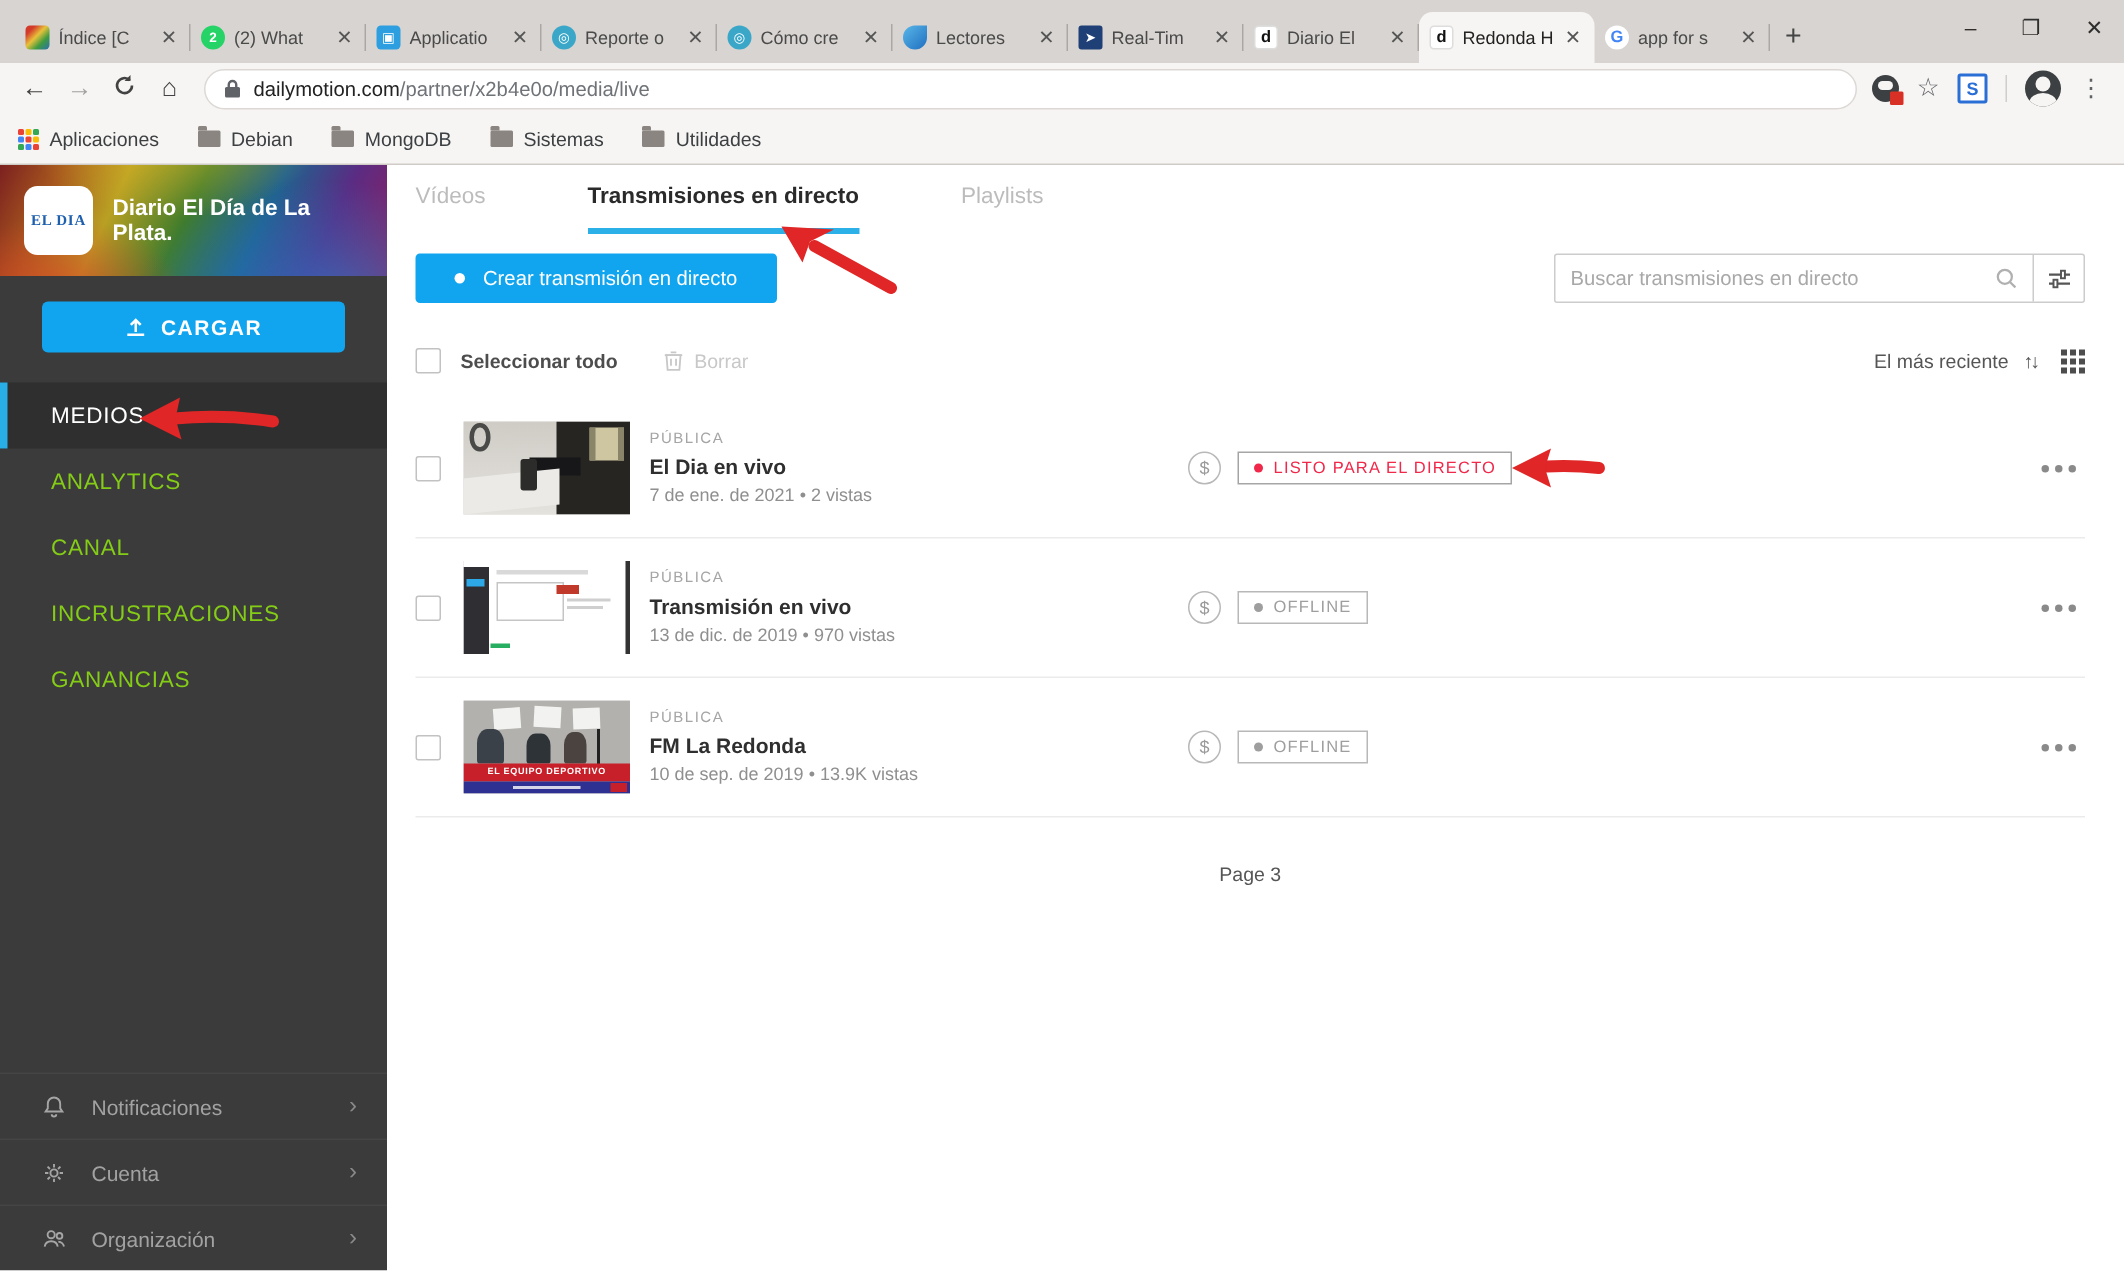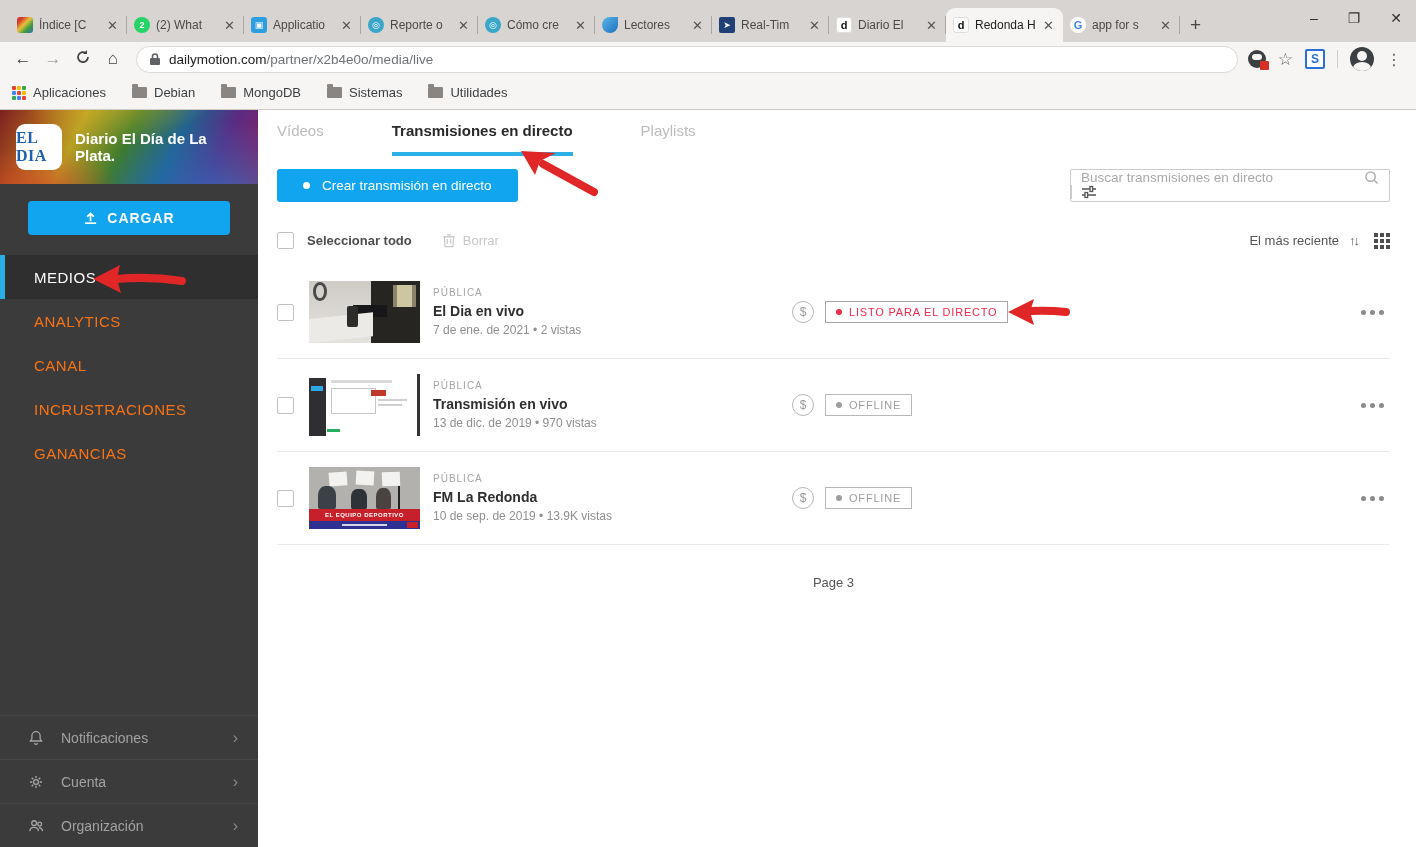--- a/index.html
+++ b/index.html
@@ -58,46 +58,46 @@
 
   .sidebar { width:258px; background:#3b3b3b; display:flex; flex-direction:column; flex-shrink:0; }
   .side-header { height:74px; flex-shrink:0; display:flex; align-items:center; gap:13px; padding:0 16px;
     background:
       radial-gradient(ellipse 140px 90px at 15% 120%, rgba(220,60,40,.75), transparent 60%),
       radial-gradient(ellipse 160px 100px at 45% -40%, rgba(230,190,40,.6), transparent 65%),
       radial-gradient(ellipse 200px 120px at 85% 120%, rgba(40,120,200,.7), transparent 65%),
       linear-gradient(115deg,#7c2020 0%,#a85a1e 15%,#b9a023 30%,#3f7c2c 48%,#20628f 66%,#5a2c83 82%,#8f2060 100%);
   }
   .side-logo { width:46px; height:46px; background:#fff; border-radius:9px; display:flex; align-items:center; justify-content:center; flex-shrink:0; }
-  .side-logo span { color:#1e5fae; font-weight:bold; font-size:16px; letter-spacing:.5px; font-family:"Liberation Serif",serif; }
+  .side-logo span { color:#1e5fae; font-weight:bold; font-size:10px; letter-spacing:.5px; font-family:"Liberation Serif",serif; }
   .channel-name { color:#fff; font-weight:bold; font-size:15px; }
 
   .upload-btn { margin:17px 28px 6px; height:34px; background:#12a5ef; border-radius:4px; color:#fff;
     display:flex; align-items:center; justify-content:center; gap:9px; font-size:14px; font-weight:bold; letter-spacing:1px; cursor:pointer; }
 
   .side-menu { margin-top:14px; }
-  .side-item { height:44px; display:flex; align-items:center; padding-left:34px; color:#f97316; font-size:15px; letter-spacing:.5px; cursor:pointer; }
+  .side-item { height:44px; display:flex; align-items:center; padding-left:34px; color:#84cc16; font-size:15px; letter-spacing:.5px; cursor:pointer; }
   .side-item.active { background:#2f2f2f; color:#fff; border-left:5px solid #29aee6; padding-left:29px; }
 
   .side-footer { margin-top:auto; }
   .sf-item { height:44px; display:flex; align-items:center; gap:15px; padding:0 20px 0 26px; color:#a2a2a2; font-size:14px; border-top:1px solid rgba(255,255,255,.05); cursor:pointer; }
   .sf-item .chev { margin-left:auto; font-size:16px; color:#8a8a8a; }
   .sf-icon { width:20px; height:20px; display:flex; align-items:center; justify-content:center; }
 
   
   .content { flex:1; background:#fff; padding:12px 26px 0 19px; position:relative; }
   .content-tabs { display:flex; gap:68px;text-align:center; }
   .ctab { font-size:15px; color:#bcbcbc; padding-bottom:13px; cursor:pointer; }
   .ctab.active { color:#2a2a2a; font-weight:bold; border-bottom:4px solid #2bb1e8; }
 
   .actions-row { display:flex; align-items:center; justify-content:space-between; margin-top:13px; }
   .create-btn { height:33px; background:#12a5ef; border-radius:3px; color:#fff; font-size:13.5px;
     display:flex; align-items:center; gap:12px; padding:0 26px; cursor:pointer; }
   .create-btn .livedot { width:7px; height:7px; background:#fff; border-radius:50%; }
-  .search-group { display:flex; align-items:stretch; border:1px solid #ccc; border-radius:2px; height:33px;flex-direction:column; }
+  .search-group { display:flex; align-items:stretch; border:1px solid #ccc; border-radius:2px; height:33px; }
   .search-box { width:318px; display:flex; align-items:center; padding:0 10px; gap:8px; }
   .search-box input { border:none; outline:none; flex:1; font-size:13.5px; color:#444; font-family:inherit; background:transparent; }
   .search-box input::placeholder { color:#a8a8a8; }
   .filter-btn { width:34px; border-left:1px solid #ccc; display:flex; align-items:center; justify-content:center; cursor:pointer; }
 
   .select-row { display:flex; align-items:center; margin-top:30px; }
   .checkbox { width:17px; height:17px; border:1px solid #c2c2c2; border-radius:2px; background:#fff; flex-shrink:0; cursor:pointer; }
   .sel-label { font-size:13px; font-weight:bold; color:#4d4d4d; margin-left:13px; }
   .del-group { display:flex; align-items:center; gap:7px; margin-left:30px; color:#c8c8c8; font-size:13px; }
   .sort-group { margin-left:auto; display:flex; align-items:center; gap:10px; }

